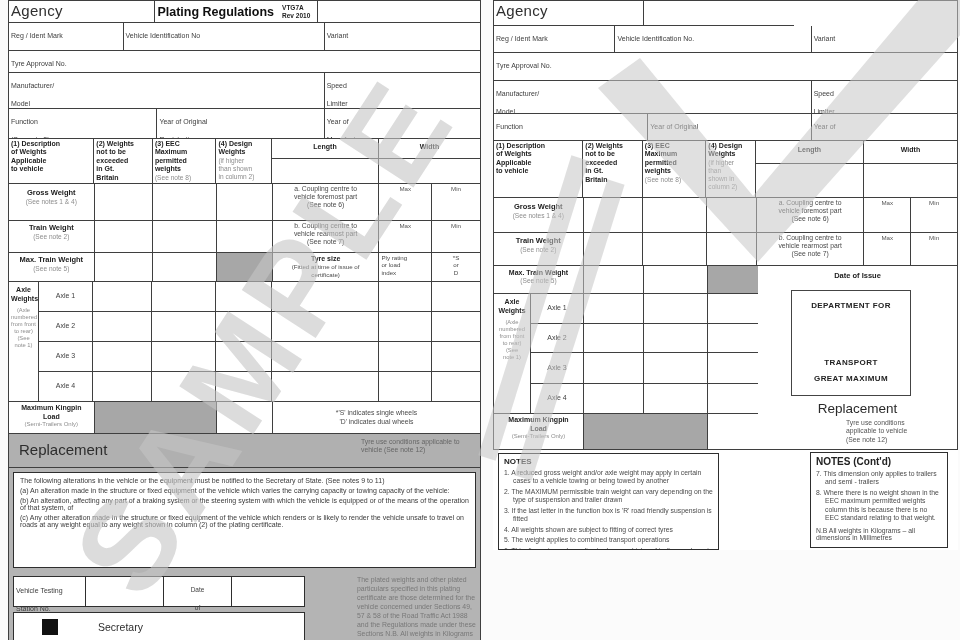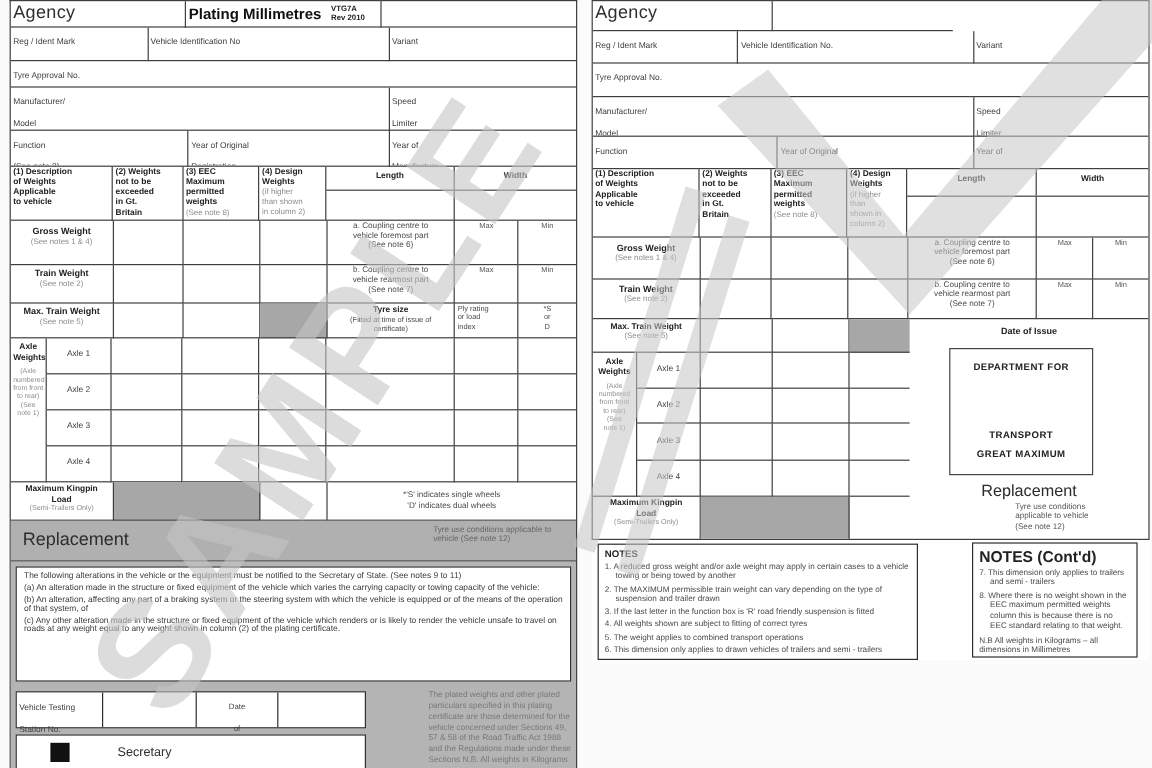--- a/index.html
+++ b/index.html
@@ -41,21 +41,21 @@
 </head>
 <body>
 
 <div class="form" id="f7">
 
   <div class="fr" style="height:22px">
     <div class="c" style="width:147px">
       <span class="agency">Agency</span>
     </div>
     <div class="c" style="width:163px;display:flex;align-items:center;gap:8px">
-      <span class="doctitle">Plating Millimetres</span>
+      <span class="doctitle">Plating Regulations</span>
       <span class="code pl">VTG7A
 Rev 2010</span>
     </div>
     <div class="c nr" style="width:163px"></div>
   </div>
 
   <div class="fr" style="height:28px">
     <div class="c" style="width:115px"><span class="lbl">Reg / Ident Mark</span></div>
     <div class="c" style="width:202px"><span class="lbl">Vehicle Identification No</span></div>
     <div class="c nr" style="width:156px"><span class="lbl">Variant</span></div>
@@ -499,31 +499,31 @@
           <div class="dept" style="margin-top:7px">GREAT MAXIMUM</div>
         </div>
         <div style="position:absolute;left:0;top:135px;width:100%;text-align:center;font-size:13.5px;color:#2a2a2a">Replacement</div>
         <div class="pl" style="position:absolute;left:88px;top:153px;font-size:6.8px;line-height:1.25;color:#555">Tyre use conditions
 applicable to vehicle
 (See note 12)</div>
       </div>
     </div>
   </div>
 
-  <div class="notesbox" style="left:5px;top:453px;width:267px;height:97px">
+  <div class="notesbox" style="left:5px;top:453px;width:221px;height:97px">
     <div style="font-size:8px;font-weight:bold;color:#222;margin-bottom:3px">NOTES</div>
     <div class="noteitem">1.  A reduced gross weight and/or axle weight may apply in certain cases to a vehicle towing or being towed by another</div>
     <div class="noteitem">2.  The MAXIMUM permissible train weight can vary depending on the type of suspension and trailer drawn</div>
     <div class="noteitem">3.  If the last letter in the function box is 'R' road friendly suspension is fitted</div>
     <div class="noteitem">4.  All weights shown are subject to fitting of correct tyres</div>
     <div class="noteitem">5.  The weight applies to combined transport operations</div>
     <div class="noteitem">6.  This dimension only applies to drawn vehicles of trailers and semi - trailers</div>
   </div>
   <div class="notesbox" style="left:317px;top:452px;width:138px;height:96px">
-    <div style="font-size:13px;font-weight:bold;color:#222;margin-bottom:3px">NOTES (Cont'd)</div>
+    <div style="font-size:10px;font-weight:bold;color:#222;margin-bottom:3px">NOTES (Cont'd)</div>
     <div class="noteitem">7.  This dimension only applies to trailers and semi - trailers</div>
     <div class="noteitem">8.  Where there is no weight shown in the EEC maximum permitted weights column this is because there is no EEC standard relating to that weight.</div>
     <div style="font-size:6.8px;color:#4a4a4a;margin-top:4px">N.B All weights in Kilograms – all dimensions in Millimetres</div>
   </div>
 </div>
 
 <svg id="wmSvg" width="960" height="640">
   <polygon points="598,88 640,58 753,196 962,-52 1004,-14 758,262" fill="#c6c6c6" opacity="0.55"></polygon>
   <line x1="487" y1="458" x2="580" y2="158" stroke="#c6c6c6" stroke-width="18" opacity="0.55"></line>
   <line x1="523" y1="478" x2="616" y2="182" stroke="#c6c6c6" stroke-width="18" opacity="0.55"></line>

